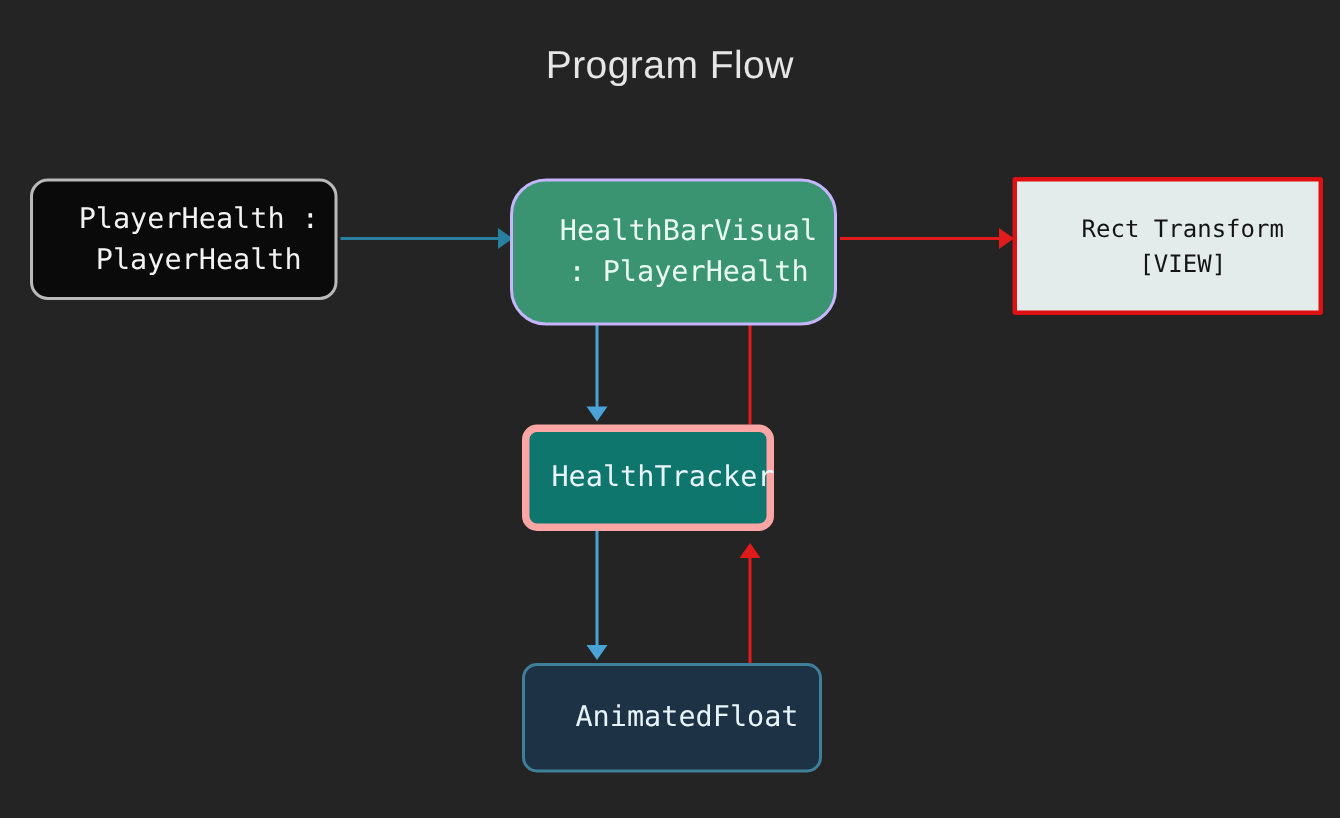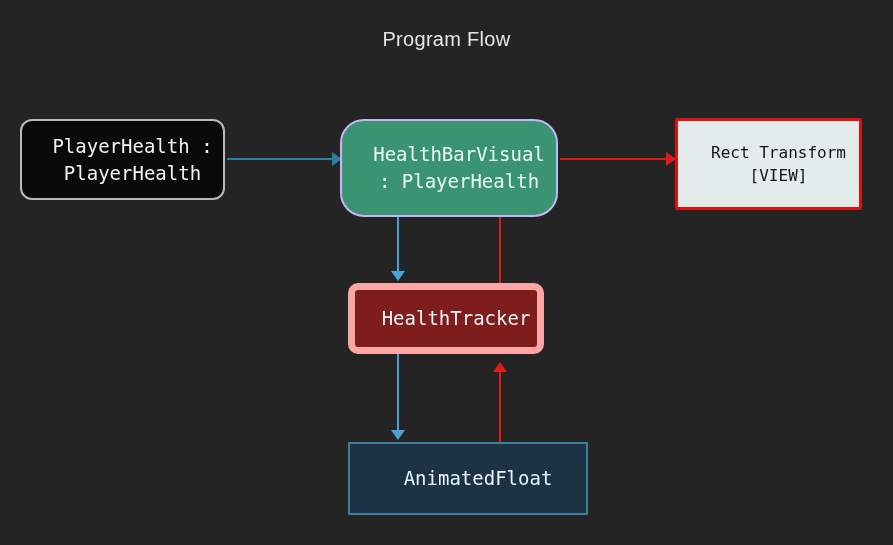--- a/index.html
+++ b/index.html
@@ -18,21 +18,21 @@
     width: 893px;
     height: 545px;
   }
   #diagram-title {
     position: absolute;
     left: 0;
     top: 28px;
     width: 893px;
     text-align: center;
     color: #e6e6e6;
-    font-size: 20px;
+    font-size: 26px;
     font-family: "Liberation Sans", sans-serif;
     font-weight: 400;
     letter-spacing: 0.3px;
   }
   .node {
     position: absolute;
     box-sizing: border-box;
     display: flex;
     flex-direction: column;
     align-items: center;
@@ -70,51 +70,51 @@
     background: #3a9472;
     border: 2px solid #c4b5fd;
     border-radius: 24px;
     color: #eafaf3;
   }
 
   
   #node-rect-transform {
     left: 675px;
     top: 118px;
-    width: 187px;
+    width: 207px;
     height: 92px;
     background: #e4ebeb;
     border: 3px solid #dd1111;
     border-radius: 2px;
     color: #141414;
     font-size: 16px;
     line-height: 1.45;
   }
 
   
   #node-health-tracker {
     left: 348px;
     top: 283px;
-    width: 196px;
+    width: 168px;
     height: 71px;
-    background: #7f1d1d;
-    border: 7px solid #fca5a5;
+    background: #0f766e;
+    border: 5px solid #fca5a5;
     border-radius: 10px;
     color: #e8f4fc;
   }
 
   
   #node-animated-float {
     left: 348px;
     top: 442px;
-    width: 240px;
+    width: 200px;
     height: 73px;
     background: #1e3245;
     border: 2px solid #3f7f99;
-    border-radius: 0;
+    border-radius: 10px;
     color: #e8f4fc;
   }
 
   
   .connector {
     position: absolute;
     z-index: 1;
   }
   .conn-h {
     height: 2px;

